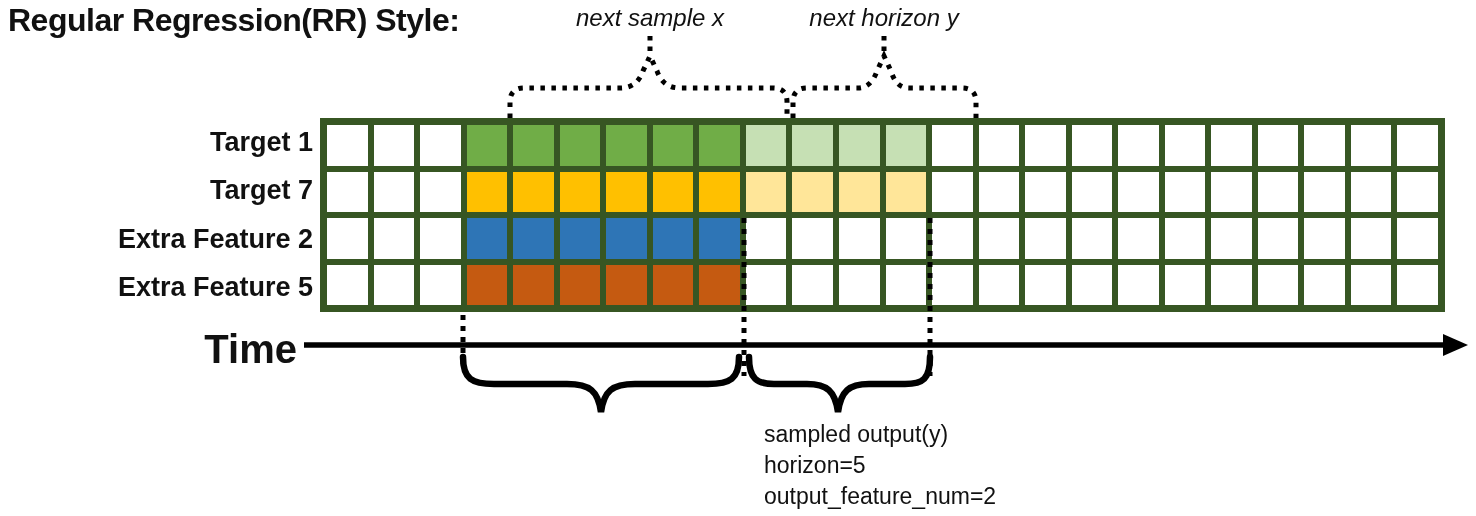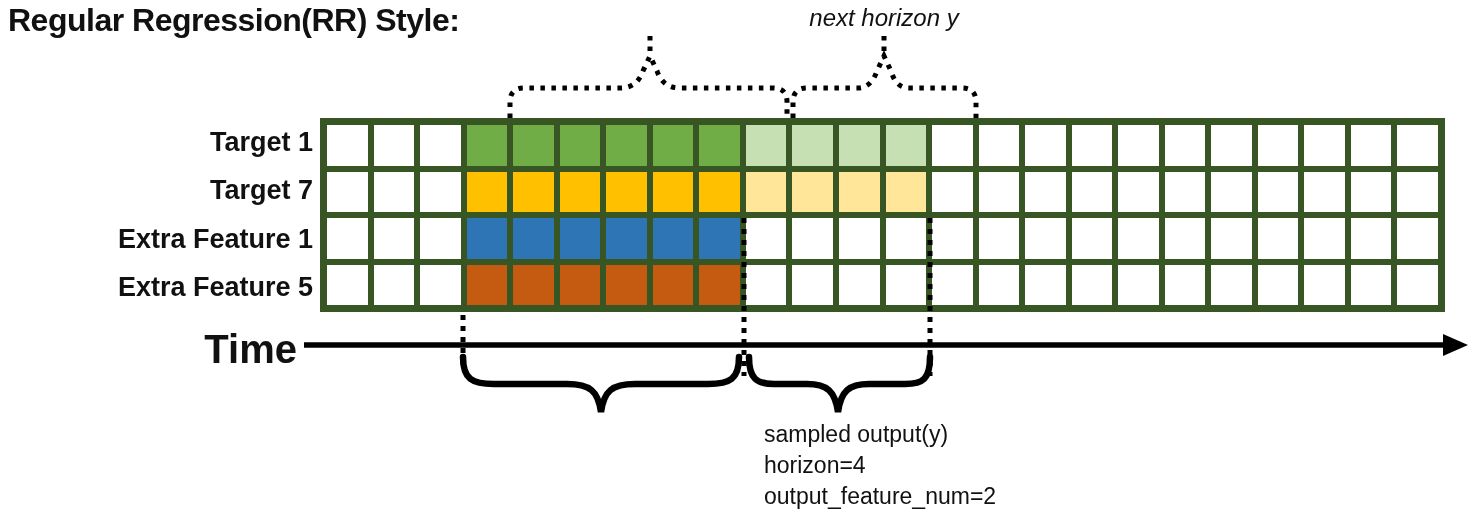--- a/index.html
+++ b/index.html
@@ -43,26 +43,27 @@
   .caption.input{left:510px;}
   .caption.output{left:764px;}
 </style>
 </head>
 <body>
 
 <div class="canvas">
 
   <div class="title">Regular Regression(RR) Style:</div>
 
+  <div class="next-label x">next sample x</div>
   <div class="next-label y">next horizon y</div>
 
   <div class="row-labels">
     <div class="row-label">Target 1</div>
     <div class="row-label">Target 7</div>
-    <div class="row-label">Extra Feature 1</div>
+    <div class="row-label">Extra Feature 2</div>
     <div class="row-label">Extra Feature 5</div>
   </div>
 
   <div class="grid" id="grid" style="background: rgb(55, 86, 35);">
       <div class="cell" style="background: rgb(255, 255, 255);"></div>
       <div class="cell" style="background: rgb(255, 255, 255);"></div>
       <div class="cell" style="background: rgb(255, 255, 255);"></div>
       <div class="cell" style="background: rgb(112, 173, 71);"></div>
       <div class="cell" style="background: rgb(112, 173, 71);"></div>
       <div class="cell" style="background: rgb(112, 173, 71);"></div>
@@ -174,17 +175,17 @@
 
     <line x1="304" y1="345" x2="1446" y2="345" stroke="#000" stroke-width="5.5"></line>
     <polygon points="1443,334 1468,345 1443,356" fill="#000"></polygon>
 
     <path d="M 463 357 C 463 379 472 384 494 384 L 567 384 C 590 384 598 391 601 412 C 604 391 612 384 635 384 L 708 384 C 730 384 739 379 739 357" fill="none" stroke="#000" stroke-width="6.5" stroke-linecap="round"></path>
     <path d="M 749 357 C 749 379 757 384 774 384 L 807 384 C 827 384 835 391 838 412 C 841 391 849 384 869 384 L 905 384 C 923 384 930 379 930 357" fill="none" stroke="#000" stroke-width="6.5" stroke-linecap="round"></path>
   </svg>
 
   <div class="caption output">
     <div>sampled output(y)</div>
-    <div>horizon=4</div>
+    <div>horizon=5</div>
     <div>output_feature_num=2</div>
   </div>
 
 </div>
 
 </body></html>

